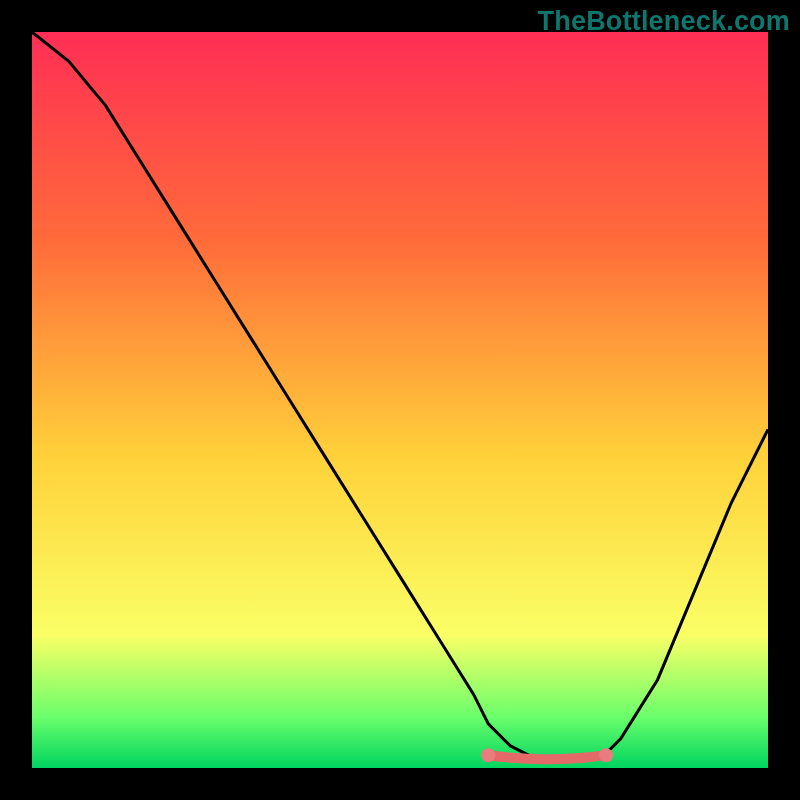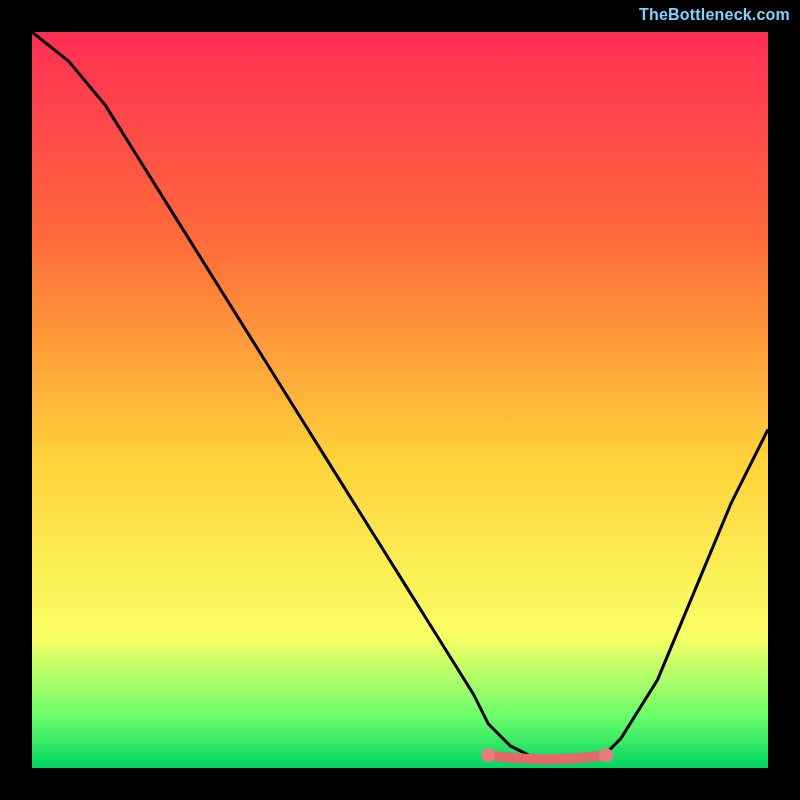--- a/index.html
+++ b/index.html
@@ -16,22 +16,22 @@
     left: 32px;
     top: 32px;
     width: 736px;
     height: 736px;
     background: #000;
   }
   .watermark {
     position: absolute;
     top: 6px;
     right: 10px;
-    color: #7dd3fc;
-    font-size: 16px;
+    color: #0f766e;
+    font-size: 27px;
     font-weight: 600;
     letter-spacing: 0.2px;
     z-index: 5;
   }
   svg {
     position: absolute;
     left: 0;
     top: 0;
   }
 </style>

